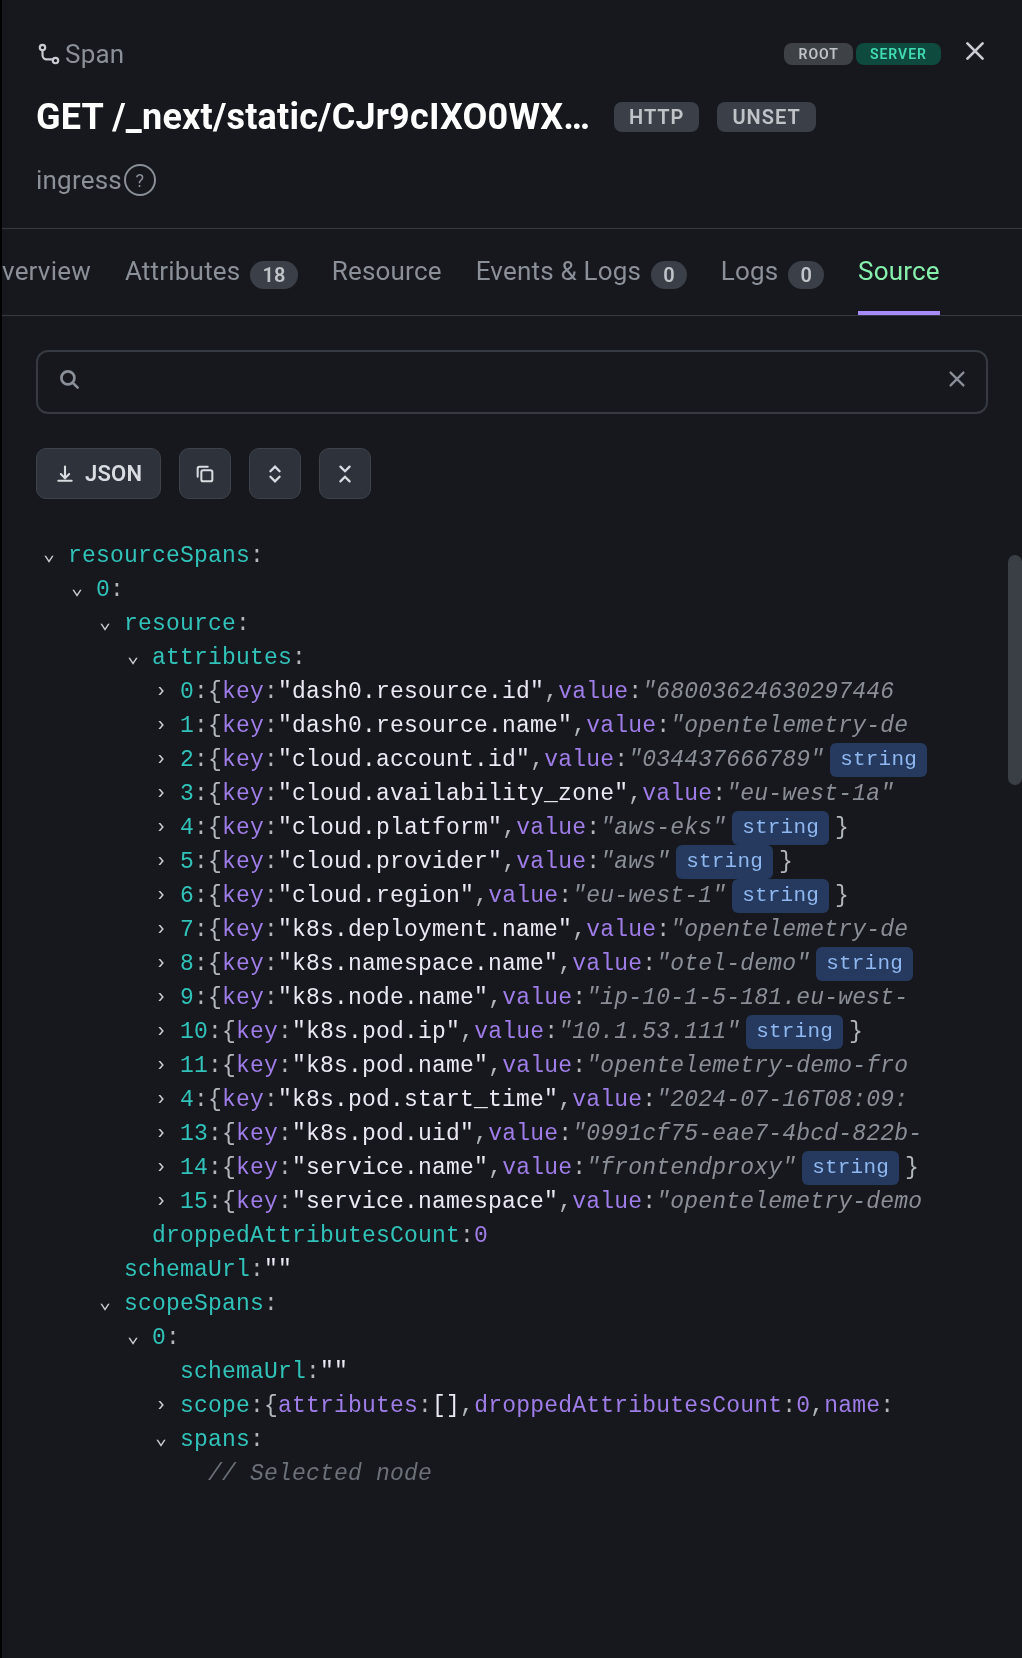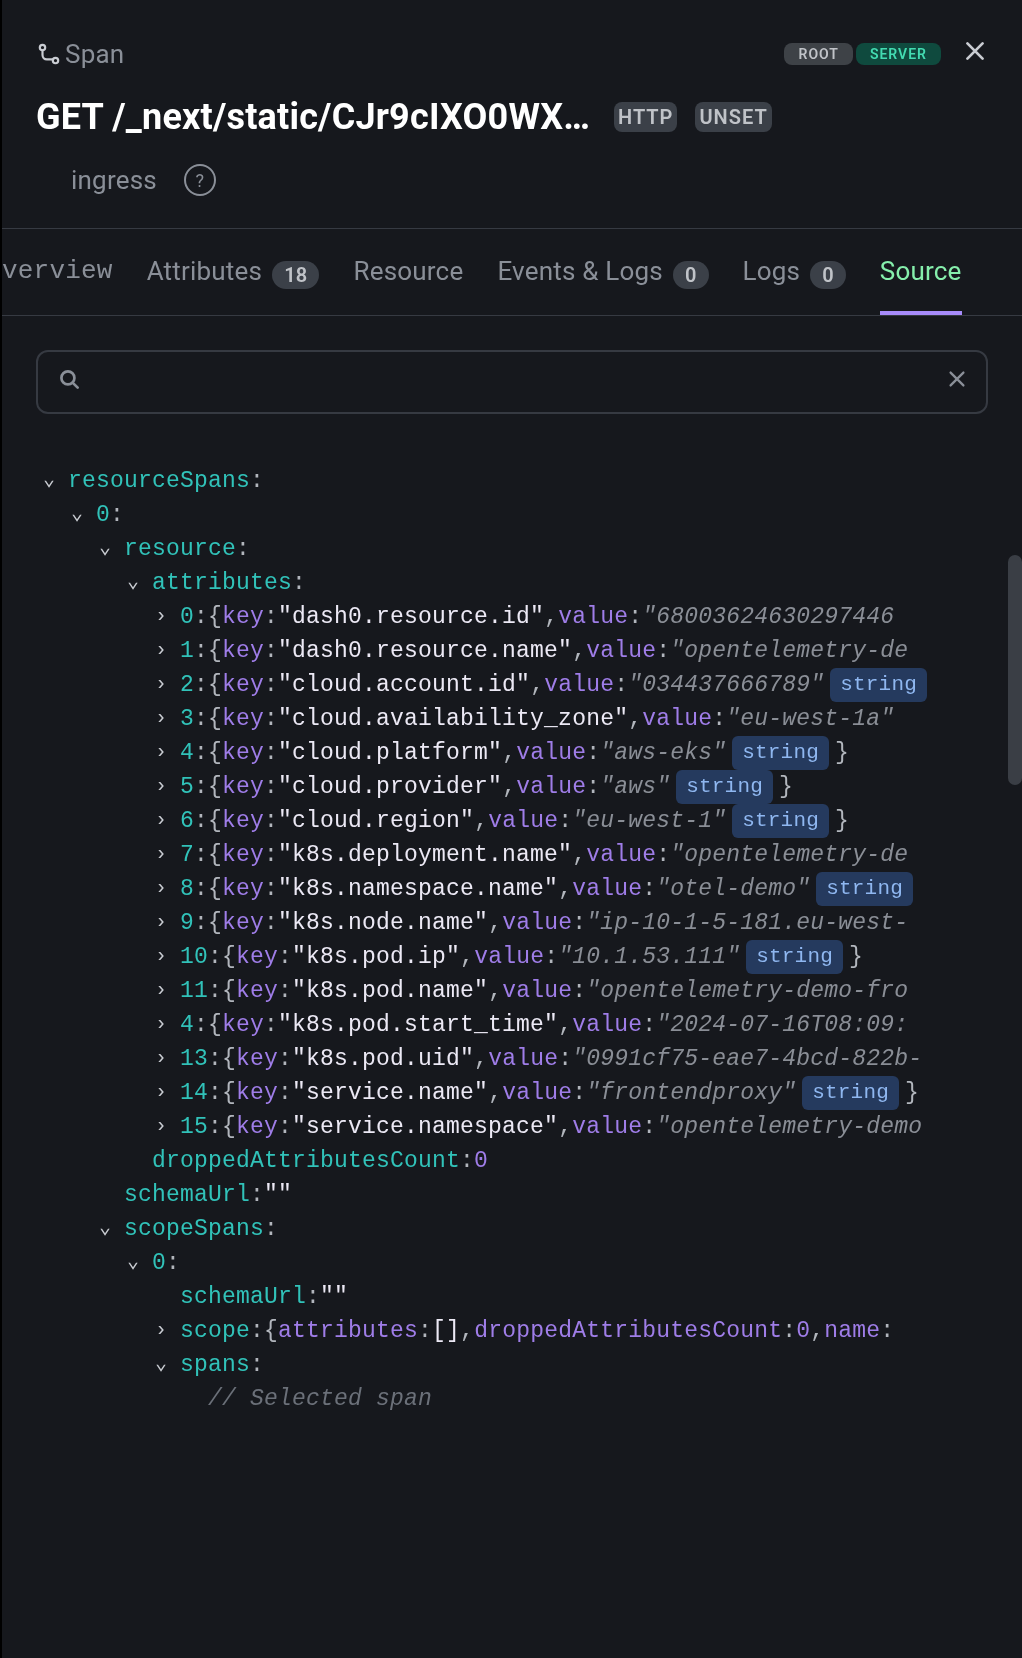--- a/index.html
+++ b/index.html
@@ -61,42 +61,42 @@
   }
   .badge.root{background:var(--badge-root-bg);}
   .badge.server{background:var(--badge-server-bg);color:var(--badge-server-text);}
   .close-icon{color:#c9ccd2;margin-left:18px;cursor:pointer;}
   .header-row2{display:flex;align-items:center;gap:18px;margin-top:26px;}
   .title{
     font-size:36px;font-weight:700;color:#fff;
     white-space:nowrap;overflow:hidden;text-overflow:ellipsis;
     max-width:560px;
   }
-  .badge.small{font-size:20px;padding:3px 4px;}
-  .header-row3{display:flex;align-items:center;gap:27px;margin-top:26px;
-    color:var(--muted);font-size:26px;padding-bottom:32px;margin-left:35px;}
+  .badge.small{font-size:20px;padding:3px 15px;}
+  .header-row3{display:flex;align-items:center;gap:2px;margin-top:26px;
+    color:var(--muted);font-size:26px;padding-bottom:32px;}
   .help-icon{
     width:28px;height:28px;border:2px solid var(--muted);border-radius:50%;
     display:inline-flex;align-items:center;justify-content:center;
     font-size:18px;color:var(--muted);
   }
   .tabs{
     display:flex;gap:34px;padding:0 34px;
     border-bottom:1px solid var(--border);
     font-size:26px;
     overflow:hidden;
     white-space:nowrap;
   }
   .tab{
     display:flex;align-items:center;gap:10px;
     padding:24px 0 22px 0;
     color:var(--muted);cursor:pointer;
     border-bottom:4px solid transparent;
   }
-  .tab.first{margin-left:-34px;font-family:Liberation Mono, monospace;}
+  .tab.first{margin-left:-34px;}
   .tab.active{color:#86efac;border-bottom-color:var(--active);}
   .tab .count{
     background:var(--badge-bg);color:var(--badge-text);
     border-radius:14px;padding:2px 12px;font-size:20px;font-weight:600;margin-top:8px;
   }
   .searchbar{
     margin:34px;
     display:flex;align-items:center;
     border:2px solid var(--border);border-radius:12px;
     padding:14px 18px;
@@ -215,20 +215,48 @@
         </svg>
     </span>
     <input placeholder="" style="">
     <span class="clear">
       <svg viewBox="0 0 24 24" width="22" height="22" fill="none" stroke="currentColor" stroke-width="2.5" stroke-linecap="round">
           <path d="M5 5l14 14M19 5L5 19"></path>
         </svg>
     </span>
   </div>
 
+  <div class="toolbar">
+    <div class="btn">
+      <svg viewBox="0 0 24 24" width="20" height="20" fill="none" stroke="currentColor" stroke-width="2.5" stroke-linecap="round">
+          <path d="M12 3v12"></path>
+          <path d="M7 12l5 5 5-5"></path>
+          <path d="M4 20h16"></path>
+        </svg>
+      <span>JSON</span>
+    </div>
+    <div class="btn icononly">
+      <svg viewBox="0 0 24 24" width="22" height="22" fill="none" stroke="currentColor" stroke-width="2.2" stroke-linecap="round">
+          <rect x="8" y="8" width="12" height="12" rx="2"></rect>
+          <path d="M4 15V6a2 2 0 0 1 2-2h9"></path>
+        </svg>
+    </div>
+    <div class="btn icononly">
+      <svg viewBox="0 0 24 24" width="22" height="22" fill="none" stroke="currentColor" stroke-width="2.5" stroke-linecap="round">
+          <path d="M7 9l5-5 5 5"></path>
+          <path d="M7 15l5 5 5-5"></path>
+        </svg>
+    </div>
+    <div class="btn icononly">
+      <svg viewBox="0 0 24 24" width="22" height="22" fill="none" stroke="currentColor" stroke-width="2.5" stroke-linecap="round">
+          <path d="M7 4l5 5 5-5"></path>
+          <path d="M7 20l5-5 5 5"></path>
+        </svg>
+    </div>
+  </div>
 
   <div class="viewer">
     <div class="row">
         <span class="chev">⌄</span>
         <span class="k">resourceSpans</span>
         <span class="punct">:</span>
       </div>
 
     <div class="row">
         <span class="ind" style="width:28px"></span>
@@ -545,19 +573,19 @@
 
     <div class="row">
         <span class="ind" style="width:112px"></span>
         <span class="chev">⌄</span>
         <span class="k">spans</span>
         <span class="punct">:</span>
       </div>
 
     <div class="row">
         <span class="ind" style="width:172px"></span>
-        <span class="cmt">// Selected span</span>
+        <span class="cmt">// Selected node</span>
       </div>
 
   </div>
 
   <div class="scrollbar"></div>
 </div>
 
 </body></html>

